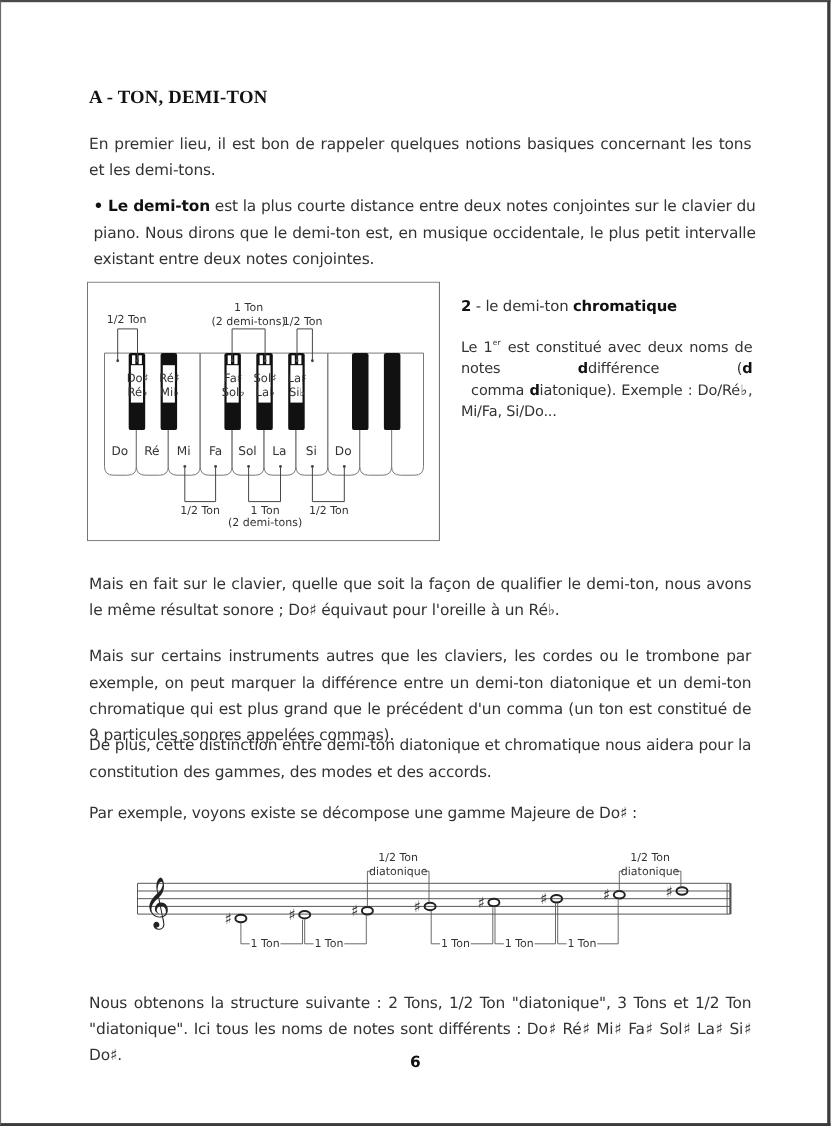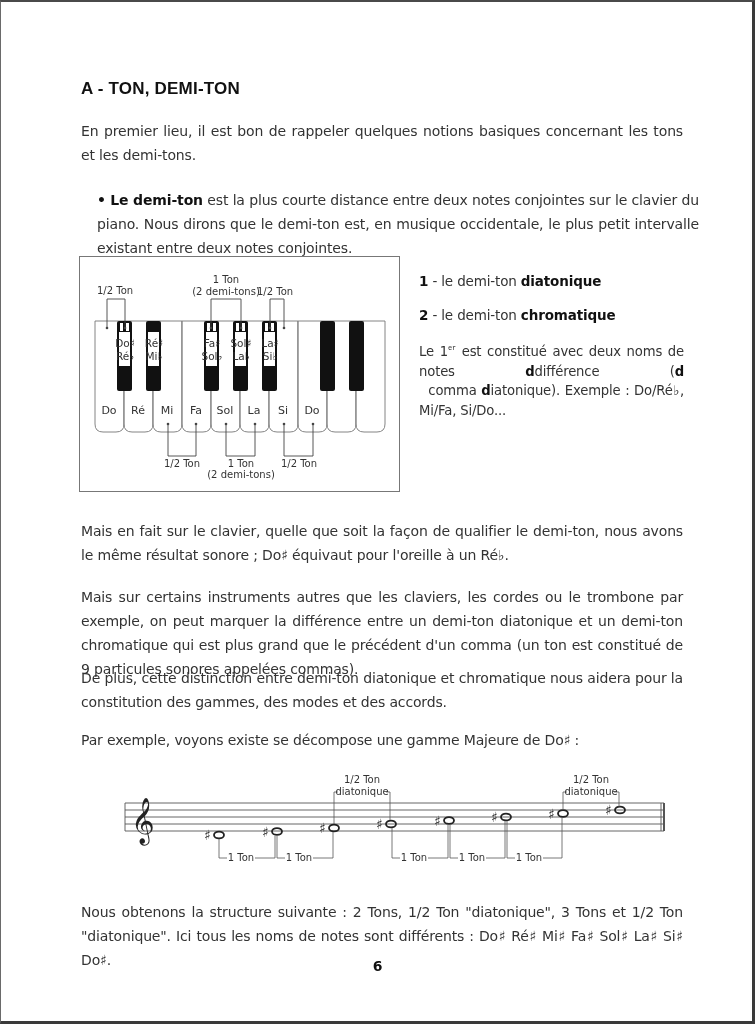--- a/index.html
+++ b/index.html
@@ -1,21 +1,21 @@
 <!DOCTYPE html>
 <html><head>
 <meta charset="utf-8">
 <style>
   html, body { margin: 0; padding: 0; background: #ffffff; }
   body { width: 755px; height: 1024px; position: relative; overflow: hidden;
          font-family: "DejaVu Sans", "Liberation Sans", sans-serif; color: #2a2a2a; }
   .frame { position: absolute; left: 0; top: 0; width: 755px; height: 1024px; box-sizing: border-box;
            border-left: 1px solid #6a6a6a; border-top: 2px solid #4a4a4a;
            border-right: 3px solid #3a3a3a; border-bottom: 3px solid #3a3a3a; pointer-events: none; }
-  .title { position: absolute; left: 81px; top: 79px; font-family: Liberation Sans, sans-serif;
+  .title { position: absolute; left: 81px; top: 79px; font-family: Liberation Serif, serif;
            font-weight: bold; font-size: 17px; color: #111; letter-spacing: 0.2px; }
   .para { position: absolute; left: 81px; width: 602px; font-size: 14px; line-height: 24px;
           text-align: justify; color: #333; letter-spacing: -0.15px; }
   .para b { color: #111; font-weight: bold; }
   .side { position: absolute; left: 419px; width: 265px; font-size: 13.2px; line-height: 19.5px;
           color: #333; text-align: justify; letter-spacing: -0.15px; }
   .side b { color: #111; font-weight: bold; }
   .side .item { font-size: 13.5px; }
   sup { font-size: 7px; vertical-align: 6px; font-family: Liberation Mono, monospace; }
   .diagram { position: absolute; left: 79px; top: 256px; width: 321px; height: 236px; }
@@ -28,21 +28,21 @@
 <body>
 
 <div class="frame"></div>
 
 <h1 class="title" style="margin:0">A - TON, DEMI-TON</h1>
 
 <p class="para" style="top:119px;margin:0">
   <span>En premier lieu, il est bon de rappeler quelques notions basiques concernant les tons et les demi-tons.</span>
 </p>
 
-<p class="para" style="top:172px;margin:16px">
+<p class="para" style="top:172px;margin:4px">
   <b>•</b>
   <b>Le demi-ton</b><span> est la plus courte distance entre deux notes conjointes sur le clavier du piano. Nous dirons que le demi-ton est, en musique occidentale, le plus petit intervalle existant entre deux notes conjointes.</span>
 </p>
 
 <div class="diagram">
   <svg width="321" height="236" viewBox="0 0 321 236">
     <rect x="0.5" y="0.5" width="320" height="235" fill="#fff" stroke="#777" stroke-width="1"></rect>
 
     <g stroke="#777" stroke-width="0.9" fill="#fff">
       <path d="M16,65 L16,168 Q16,176 24,176 L37,176 Q45,176 45,168 L45,65 Z"></path>
@@ -157,23 +157,20 @@
     <g class="svgtxt" font-size="10" text-anchor="middle">
       <text x="103" y="211">1/2 Ton</text>
       <text x="162" y="211">1 Ton</text>
       <text x="162" y="222">(2 demi-tons)</text>
       <text x="220" y="211">1/2 Ton</text>
     </g>
   </svg>
 </div>
 
 <div class="side" style="top:256px">
-  <div class="item" style="margin-top:16px">
-    <b>1</b><span> - le demi-ton </span><b>diatonique</b>
-  </div>
   <div class="item" style="margin-top:14px">
     <b>2</b><span> - le demi-ton </span><b>chromatique</b>
   </div>
   <div style="margin-top:14px">
     <span>Le 1</span><sup>er</sup><span> est constitué avec deux noms de notes </span><b>d</b><span>différence (</span><b>d</b><span style="white-space:pre">  comma </span><b>d</b><span>iatonique). Exemple : Do/Ré♭, Mi/Fa, Si/Do...</span>
   </div>
 </div>
 
 <p class="para" style="top:519px;margin:0">
   <span>Mais en fait sur le clavier, quelle que soit la façon de qualifier le demi-ton, nous avons le même résultat sonore ; Do♯ équivaut pour l'oreille à un Ré♭.</span>

